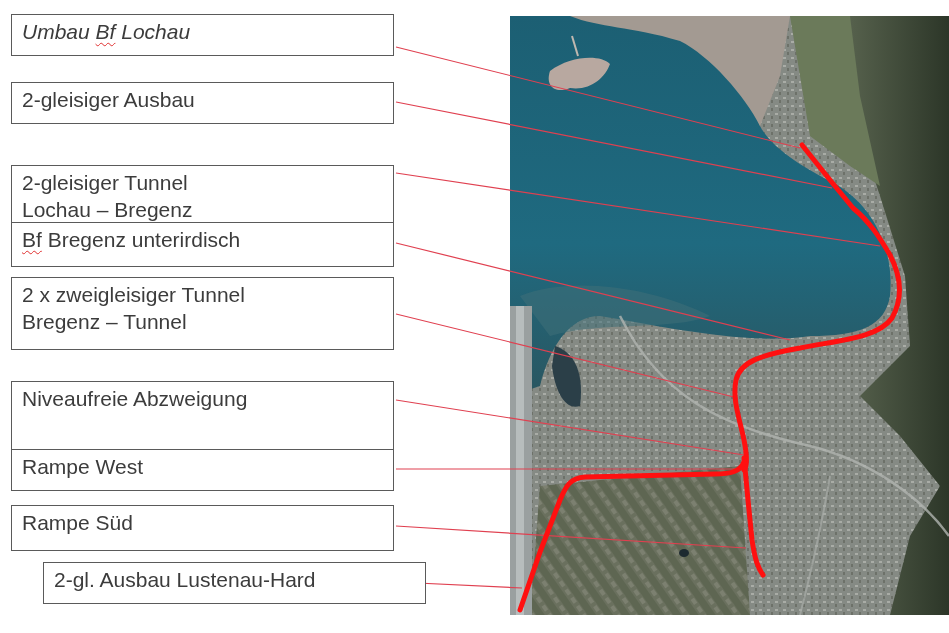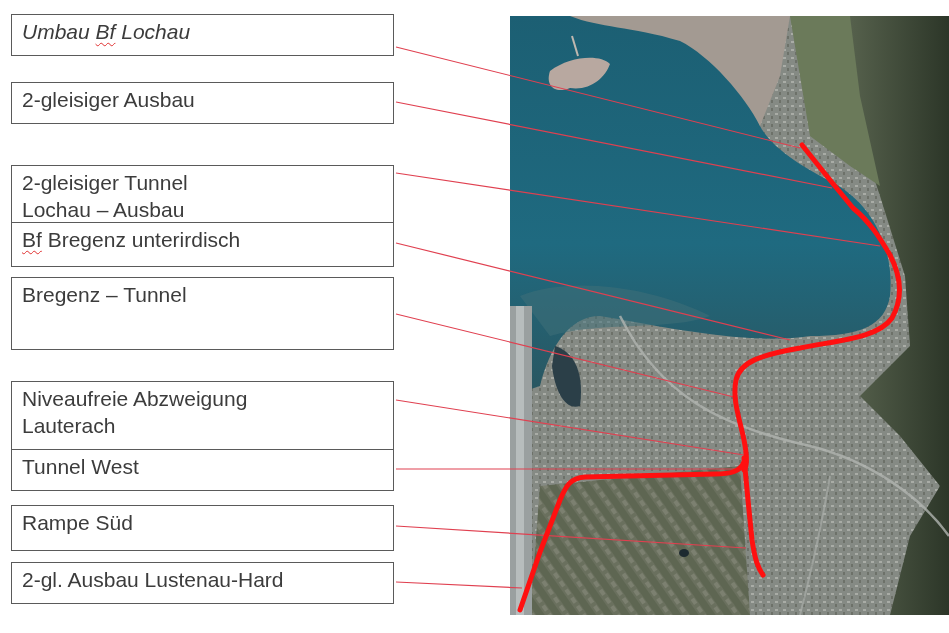--- a/index.html
+++ b/index.html
@@ -95,33 +95,33 @@
 </svg>
 
 <div class="label-box" style="top:14px;height:42px;font-style:italic;">
   <span class="label-line"><span>Umbau <span class="spell">Bf</span> Lochau</span></span>
 </div>
 <div class="label-box" style="top:82px;height:42px;">
   <span class="label-line">2-gleisiger Ausbau</span>
 </div>
 <div class="label-box" style="top:137px;height:73px;margin-top:28px;">
   <span class="label-line">2-gleisiger Tunnel</span>
-  <span class="label-line">Lochau – Ausbau</span>
+  <span class="label-line">Lochau – Bregenz</span>
 </div>
 <div class="label-box" style="top:222px;height:45px;">
   <span class="label-line"><span class="spell">Bf</span> Bregenz unterirdisch</span>
 </div>
 <div class="label-box" style="top:277px;height:73px;">
+  <span class="label-line">2 x zweigleisiger Tunnel</span>
   <span class="label-line">Bregenz – Tunnel</span>
 </div>
 <div class="label-box" style="top:381px;height:82px;">
   <span class="label-line">Niveaufreie Abzweigung</span>
-  <span class="label-line">Lauterach</span>
 </div>
 <div class="label-box" style="top:449px;height:42px;">
-  <span class="label-line">Tunnel West</span>
+  <span class="label-line">Rampe West</span>
 </div>
 <div class="label-box" style="top:505px;height:46px;">
   <span class="label-line">Rampe Süd</span>
 </div>
-<div class="label-box" style="top:562px;height:42px;">
+<div class="label-box" style="top:562px;height:42px;margin-left:32px;">
   <span class="label-line">2-gl. Ausbau Lustenau-Hard</span>
 </div>
 
 </body></html>

